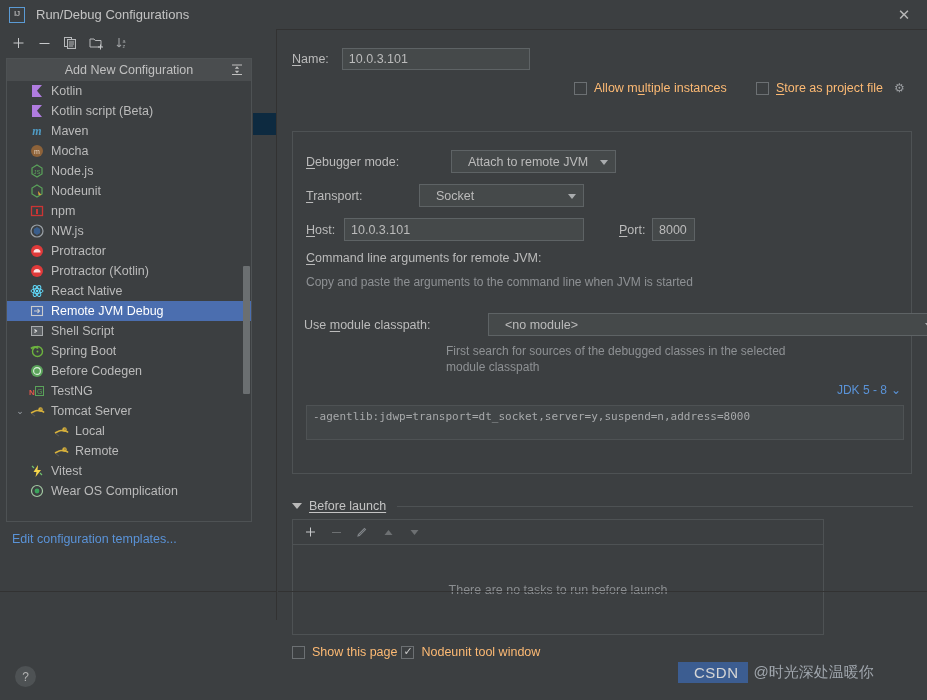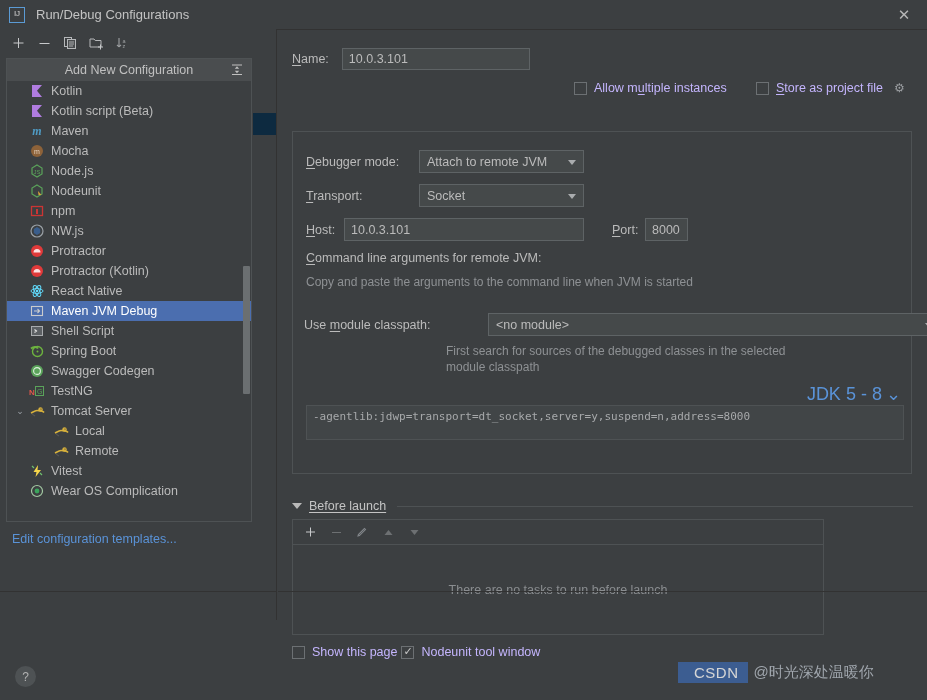--- a/index.html
+++ b/index.html
@@ -264,21 +264,21 @@
     left: 1px; top: -3px;
     font-size: 11px;
     color: #c8c8c8;
     line-height: 14px;
   }
   .cb-row {
     display: flex;
     align-items: center;
     gap: 7px;
   }
-  .cb-row .cb-lbl { font-size: 12.5px; color: #c4b5fd; }
+  .cb-row .cb-lbl { font-size: 12.5px; color: #fdba74; }
 
   .allow-multi {
     position: absolute;
     left: 296px;
     top: 52px;
   }
   .store-proj {
     position: absolute;
     left: 478px;
     top: 52px;
@@ -323,21 +323,21 @@
 
   .row-abs { position: absolute; display: flex; align-items: center; }
 
   .combo {
     background: #45494a;
     border: 1px solid #5e6365;
     box-sizing: border-box;
     height: 23px;
     display: flex;
     align-items: center;
-    padding-left: 7px;
+    padding-left: 16px;
     color: #bbbbbb;
     font-size: 12.5px;
     position: relative;
   }
   .combo .arrow {
     position: absolute;
     right: 7px;
     top: 50%;
     margin-top: -2px;
     width: 0; height: 0;
@@ -374,21 +374,21 @@
     font-family: "DejaVu Sans Mono", monospace;
     font-size: 11px;
     color: #a7a9ab;
     overflow: hidden;
   }
   .jdk-link {
     position: absolute;
     right: 10px;
     top: 251px;
     color: #5a93d8;
-    font-size: 18px;
+    font-size: 12px;
     display: flex;
     align-items: center;
     gap: 4px;
     justify-content: space-between;
   }
 
   
   .before-launch-head {
     position: absolute;
     left: 14px;
@@ -642,21 +642,21 @@
             </span>
             <span class="lbl">React Native</span>
           </div>
           <div class="lp-row selected">
             <span class="ico">
               <svg width="14" height="14" viewBox="0 0 14 14">
                 <rect x="1.5" y="2.5" width="11" height="9" fill="none" stroke="#c9cbcd" stroke-width="1.1"></rect>
                 <path d="M4 7h6M7.5 5l2 2-2 2" stroke="#c9cbcd" stroke-width="1.1" fill="none"></path>
               </svg>
             </span>
-            <span class="lbl">Maven JVM Debug</span>
+            <span class="lbl">Remote JVM Debug</span>
           </div>
           <div class="lp-row">
             <span class="ico">
               <svg width="14" height="14" viewBox="0 0 14 14">
                 <rect x="1.5" y="2.5" width="11" height="9" fill="#5c6063" stroke="#a8abad" stroke-width="1"></rect>
                 <path d="M4.5 5.5L6.5 7l-2 1.5" stroke="#e6e6e6" stroke-width="1.1" fill="none"></path>
               </svg>
             </span>
             <span class="lbl">Shell Script</span>
           </div>
@@ -670,21 +670,21 @@
             </span>
             <span class="lbl">Spring Boot</span>
           </div>
           <div class="lp-row">
             <span class="ico">
               <svg width="14" height="14" viewBox="0 0 14 14">
                 <circle cx="7" cy="7" r="6" fill="#5aa35a"></circle>
                 <circle cx="7" cy="7" r="3.4" fill="none" stroke="#ddf0dd" stroke-width="1.1"></circle>
               </svg>
             </span>
-            <span class="lbl">Swagger Codegen</span>
+            <span class="lbl">Before Codegen</span>
           </div>
           <div class="lp-row">
             <span class="ico">
               <svg width="16" height="14" viewBox="0 0 16 14">
                 <text x="0" y="10.5" font-size="8" fill="#e0574a" font-family="sans-serif" font-weight="bold">N</text>
                 <rect x="6.5" y="2.5" width="8" height="9" fill="none" stroke="#5aa35a" stroke-width="1"></rect>
                 <text x="8" y="10" font-size="7" fill="#5aa35a" font-family="sans-serif">G</text>
               </svg>
             </span>
             <span class="lbl">TestNG</span>
@@ -773,40 +773,40 @@
       <span class="gear-icon">⚙</span>
     </div>
 
     <div class="tabs">
       <div class="tab active">Configuration</div>
       <div class="tab">Logs</div>
     </div>
 
     <div class="panel">
 
-      <div class="row-abs" style="left:13px; top:18px;">
+      <div class="row-abs" style="left:13px; top:18px;gap:32px;">
         <span class="field-label" style="width:113px;"><span class="u">D</span>ebugger mode:</span>
         <div class="combo" style="width:165px;">
           <span>Attach to remote JVM</span>
           <span class="arrow"></span>
         </div>
       </div>
 
       <div class="row-abs" style="left:13px; top:52px;">
         <span class="field-label" style="width:113px;"><span class="u">T</span>ransport:</span>
         <div class="combo" style="width:165px;">
           <span>Socket</span>
           <span class="arrow"></span>
         </div>
       </div>
 
       <div class="row-abs" style="left:13px; top:86px;">
         <span class="field-label" style="width:38px;"><span class="u">H</span>ost:</span>
         <div class="textinput" style="width:240px;">10.0.3.101</div>
-        <span class="field-label" style="margin-left:28px; width:33px;"><span class="u">P</span>ort:</span>
+        <span class="field-label" style="margin-left:35px; width:33px;"><span class="u">P</span>ort:</span>
         <div class="textinput" style="width:43px;">8000</div>
       </div>
 
       <div class="row-abs" style="left:13px; top:119px;">
         <span class="field-label"><span class="u">C</span>ommand line arguments for remote JVM:</span>
       </div>
 
       <div class="jdk-link">
         <span>JDK 5 - 8</span>
         <span>⌄</span>

